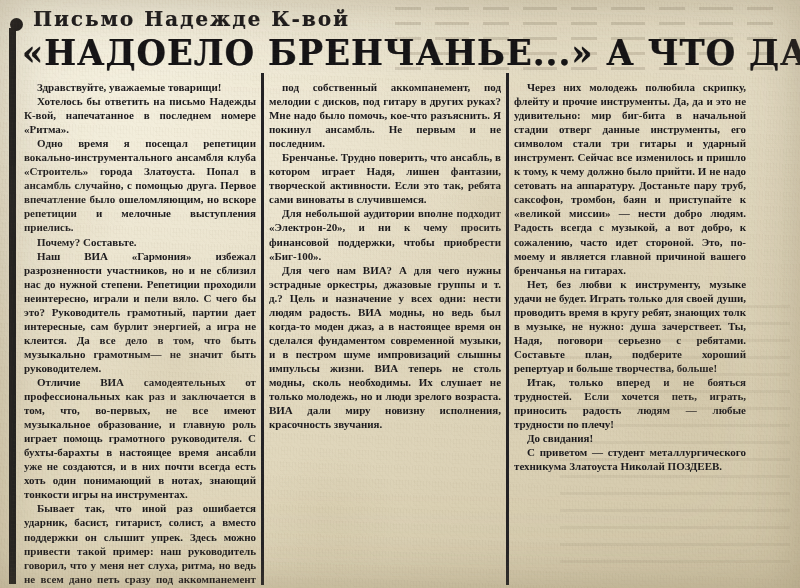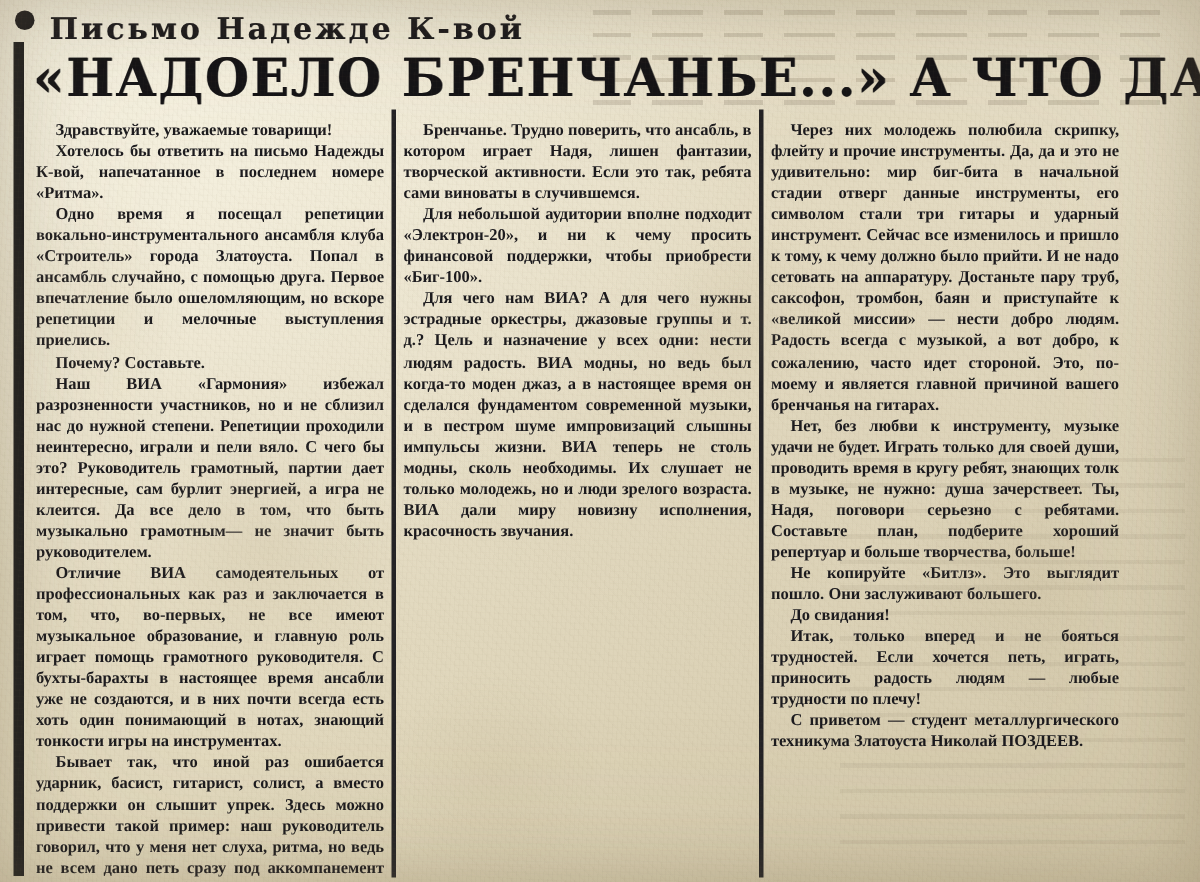--- a/index.html
+++ b/index.html
@@ -100,21 +100,21 @@
     background: #1a1a1c;
     z-index: 4;
   }
 
   
   #kicker {
     position: absolute;
     left: 10px;
     top: 7px;
     display: flex;
-    align-items: flex-start;
+    align-items: flex-end;
     gap: 10px;
     z-index: 4;
   }
   #kicker-dot {
     width: 13px;
     height: 13px;
     border-radius: 50%;
     background: #17161a;
     flex: none;
   }
@@ -231,31 +231,31 @@
         <p>Здравствуйте, уважаемые товарищи!</p>
         <p>Хотелось бы ответить на письмо Надежды К-вой, напечатанное в последнем номере «Ритма».</p>
         <p>Одно время я посещал репетиции вокально-инструментального ансамбля клуба «Строитель» города Златоуста. Попал в ансамбль случайно, с помощью друга. Первое впечатление было ошеломляющим, но вскоре репетиции и мелочные выступления приелись.</p>
         <p>Почему? Составьте.</p>
         <p>Наш ВИА «Гармония» избежал разрозненности участников, но и не сблизил нас до нужной степени. Репетиции проходили неинтересно, играли и пели вяло. С чего бы это? Руководитель грамотный, партии дает интересные, сам бурлит энергией, а игра не клеится. Да все дело в том, что быть музыкально грамотным— не значит быть руководителем.</p>
         <p>Отличие ВИА самодеятельных от профессиональных как раз и заключается в том, что, во-первых, не все имеют музыкальное образование, и главную роль играет помощь грамотного руководителя. С бухты-барахты в настоящее время ансабли уже не создаются, и в них почти всегда есть хоть один понимающий в нотах, знающий тонкости игры на инструментах.</p>
         <p>Бывает так, что иной раз ошибается ударник, басист, гитарист, солист, а вместо поддержки он слышит упрек. Здесь можно привести такой пример: наш руководитель говорил, что у меня нет слуха, ритма, но ведь не всем дано петь сразу под аккомпанемент ансамбля, не каждый может петь так, как хочется руководителю. Почему же я свободно пою</p>
       </div>
     <div class="gap"></div>
     <div class="col" id="col-1">
+        <p>под собственный аккомпанемент, под мелодии с дисков, под гитару в других руках? Мне надо было помочь, кое-что разъяснить. Я покинул ансамбль. Не первым и не последним.</p>
         <p>Бренчанье. Трудно поверить, что ансабль, в котором играет Надя, лишен фантазии, творческой активности. Если это так, ребята сами виноваты в случившемся.</p>
         <p>Для небольшой аудитории вполне подходит «Электрон-20», и ни к чему просить финансовой поддержки, чтобы приобрести «Биг-100».</p>
         <p>Для чего нам ВИА? А для чего нужны эстрадные оркестры, джазовые группы и т. д.? Цель и назначение у всех одни: нести людям радость. ВИА модны, но ведь был когда-то моден джаз, а в настоящее время он сделался фундаментом современной музыки, и в пестром шуме импровизаций слышны импульсы жизни. ВИА теперь не столь модны, сколь необходимы. Их слушает не только молодежь, но и люди зрелого возраста. ВИА дали миру новизну исполнения, красочность звучания.</p>
       </div>
     <div class="gap"></div>
     <div class="col" id="col-2">
         <p>Через них молодежь полюбила скрипку, флейту и прочие инструменты. Да, да и это не удивительно: мир биг-бита в начальной стадии отверг данные инструменты, его символом стали три гитары и ударный инструмент. Сейчас все изменилось и пришло к тому, к чему должно было прийти. И не надо сетовать на аппаратуру. Достаньте пару труб, саксофон, тромбон, баян и приступайте к «великой миссии» — нести добро людям. Радость всегда с музыкой, а вот добро, к сожалению, часто идет стороной. Это, по-моему и является главной причиной вашего бренчанья на гитарах.</p>
         <p>Нет, без любви к инструменту, музыке удачи не будет. Играть только для своей души, проводить время в кругу ребят, знающих толк в музыке, не нужно: душа зачерствеет. Ты, Надя, поговори серьезно с ребятами. Составьте план, подберите хороший репертуар и больше творчества, больше!</p>
-        <p>Не копируйте «Битлз». Это выглядит пошло. Они заслуживают большего.</p>
+        <p>Итак, только вперед и не бояться трудностей. Если хочется петь, играть, приносить радость людям — любые трудности по плечу!</p>
         <p>До свидания!</p>
-        <p>Итак, только вперед и не бояться трудностей. Если хочется петь, играть, приносить радость людям — любые трудности по плечу!</p>
         <p class="sig">С приветом — студент металлургического техникума Златоуста Николай ПОЗДЕЕВ.</p>
       </div>
   </div>
 
   <div id="mottle"></div>
   <div id="grain"></div>
   <div id="vignette"></div>
 </div>
 
 </body></html>

